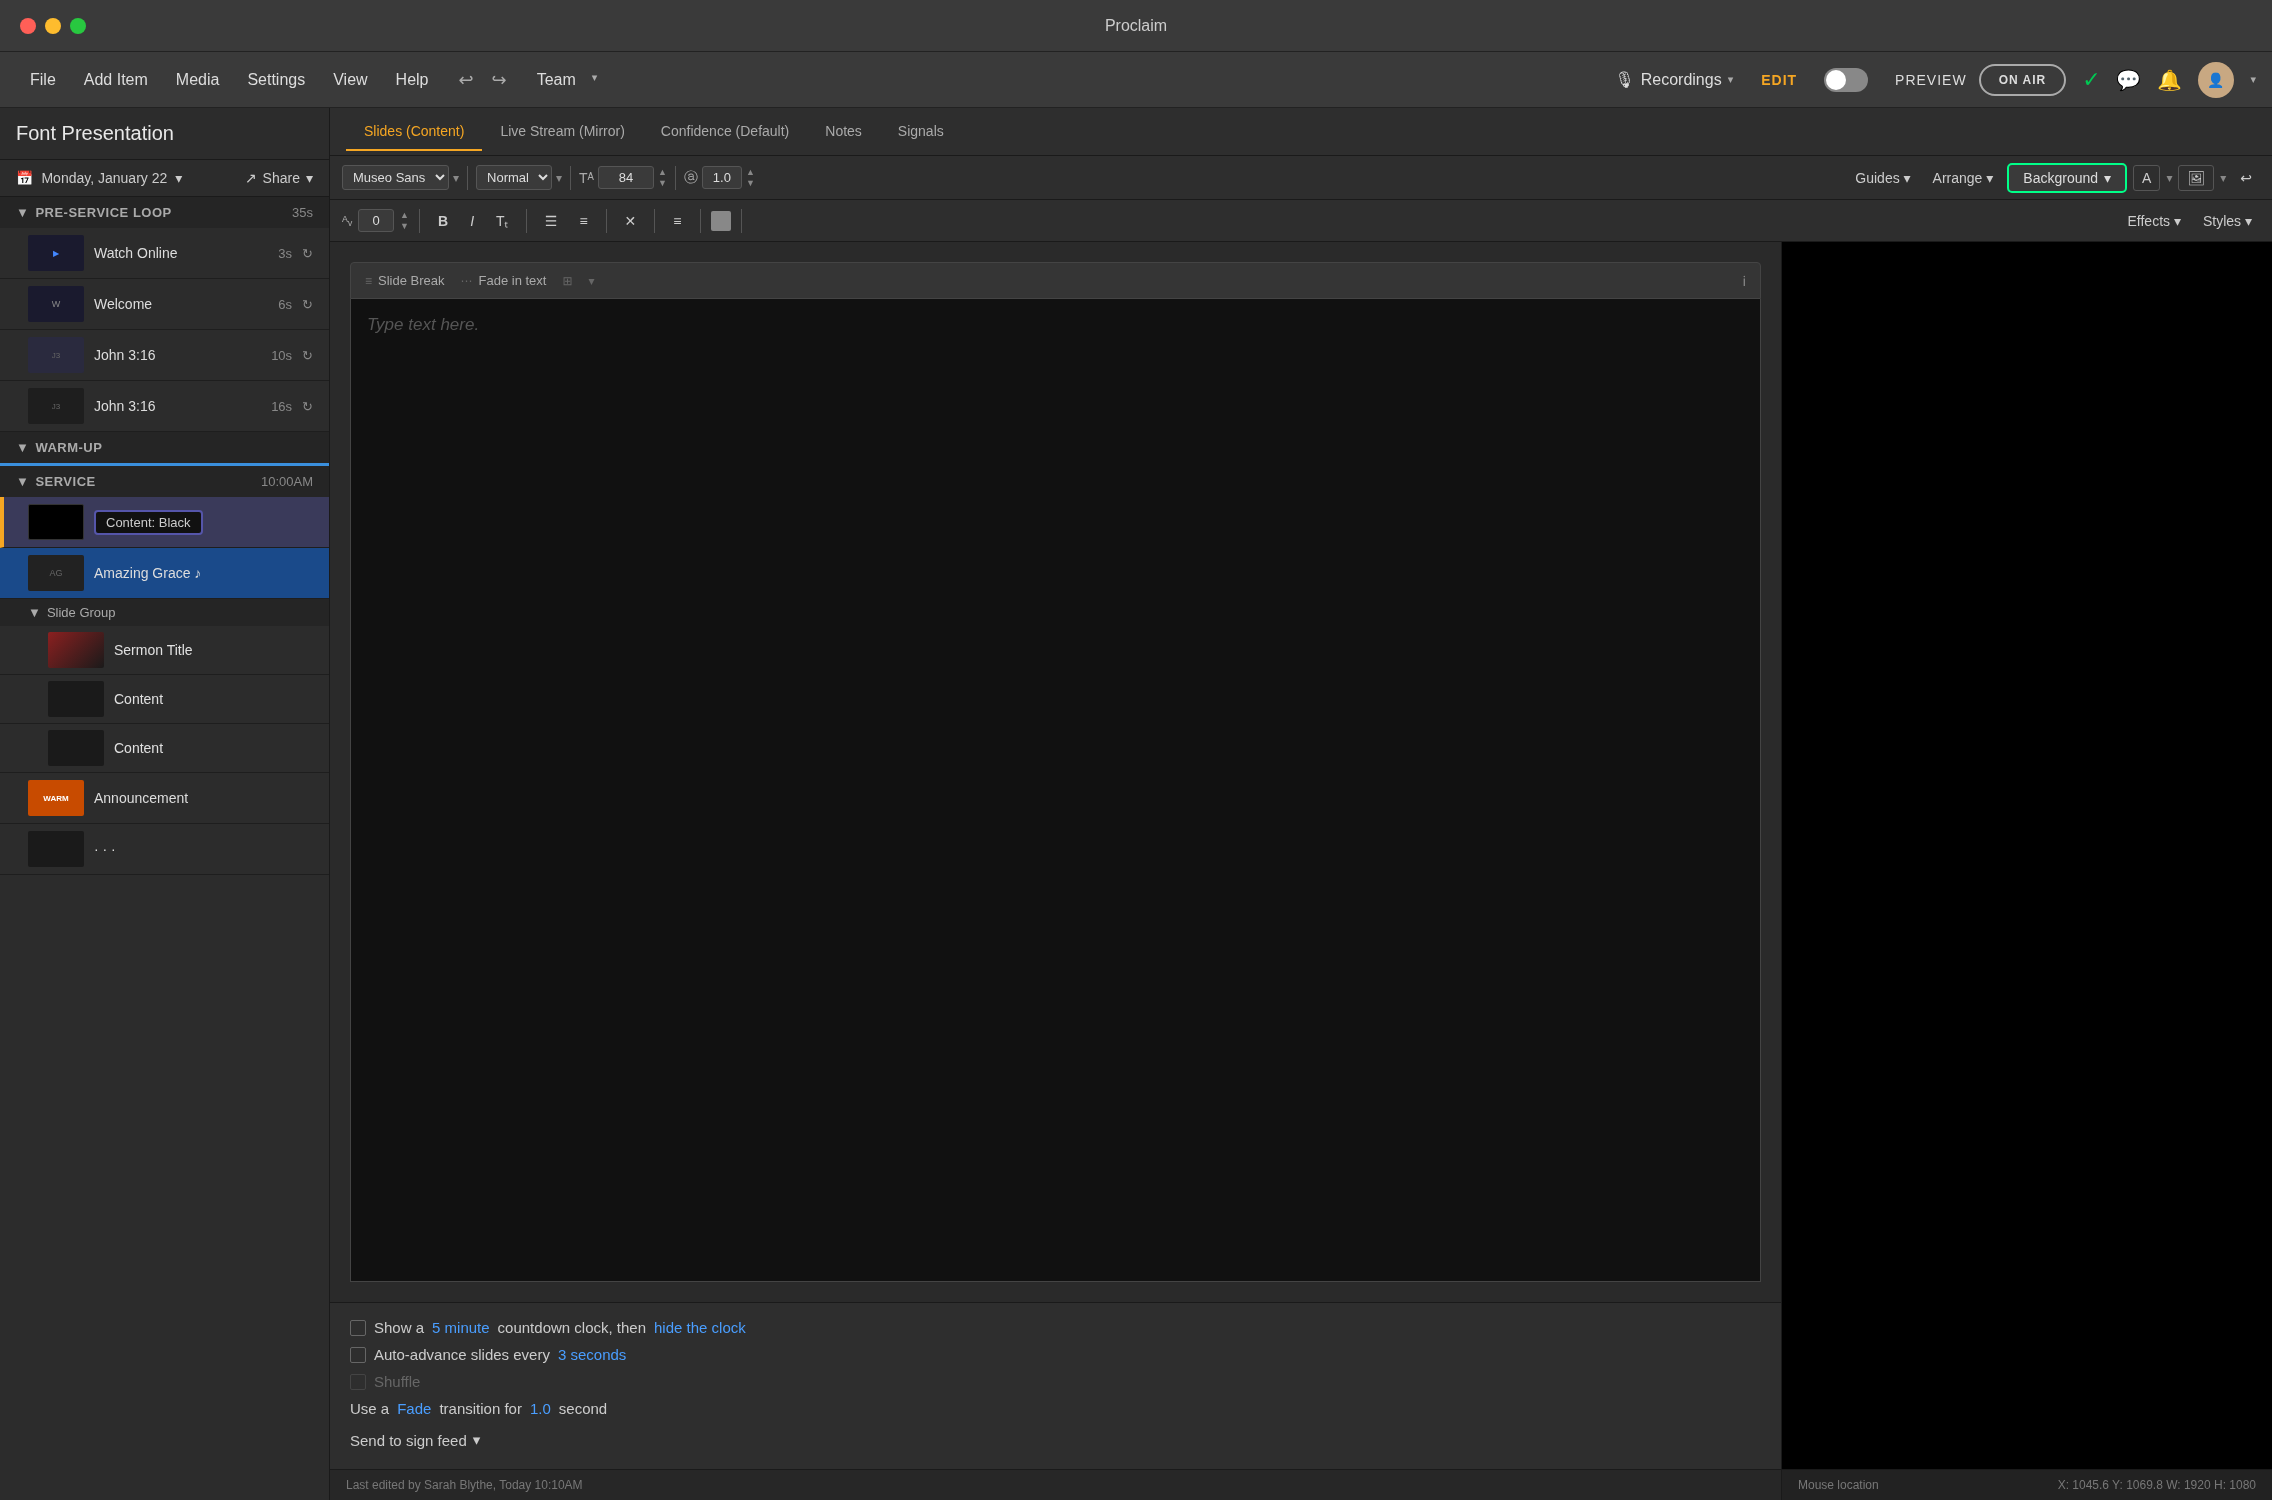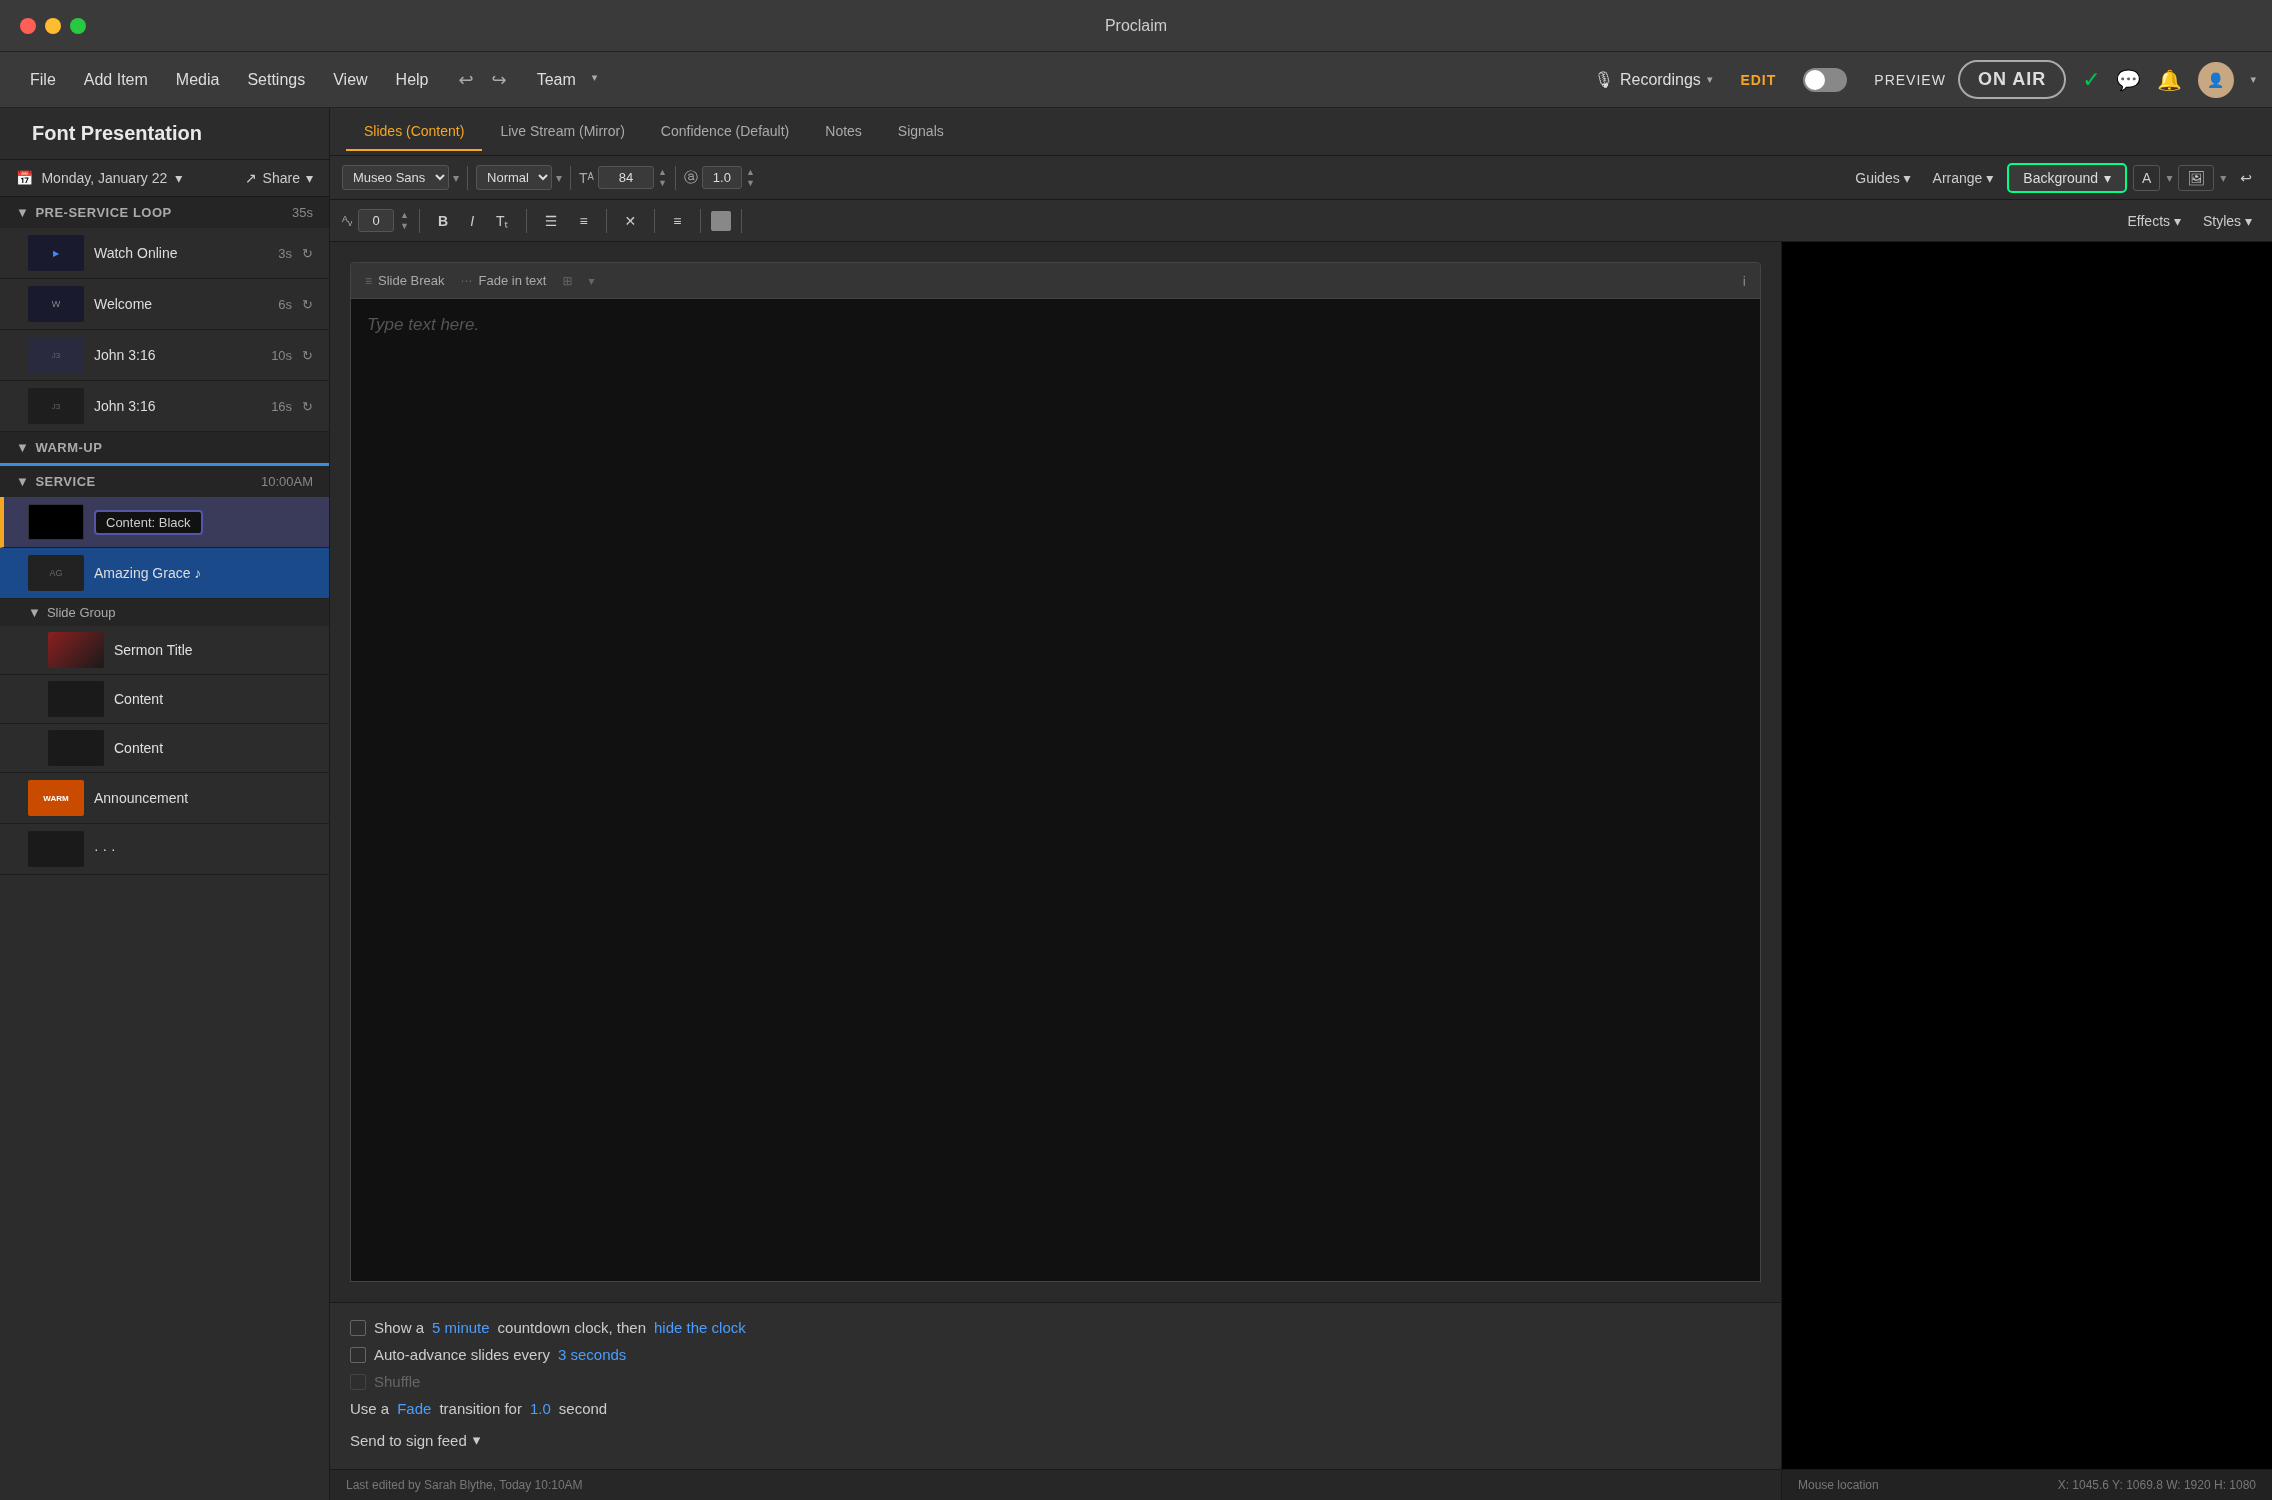--- a/index.html
+++ b/index.html
@@ -124,21 +124,21 @@
     .preview-label {
       font-size: 14px;
       color: #ddd;
       letter-spacing: 1px;
     }
     .on-air-btn {
       padding: 7px 18px;
       border: 2px solid #aaa;
       border-radius: 20px;
       color: #ddd;
-      font-size: 18px;
+      font-size: 12px;
       font-weight: 700;
       cursor: pointer;
       letter-spacing: 1px;
       background: transparent;
     }
     .header-icons {
       display: flex;
       align-items: center;
       gap: 16px;
       margin-left: 16px;
@@ -173,23 +173,23 @@
     .sidebar {
       width: 330px;
       background: #2c2c2c;
       border-right: 1px solid #1a1a1a;
       display: flex;
       flex-direction: column;
       overflow-y: auto;
       flex-shrink: 0;
     }
     .sidebar-header {
-      padding: 14px 32px;
+      padding: 14px 16px;
       font-size: 20px;
-      font-weight: 700;
+      font-weight: 400;
       color: #e8e8e8;
       border-bottom: 1px solid #1a1a1a;
     }
     .sidebar-date-row {
       display: flex;
       align-items: center;
       justify-content: space-between;
       padding: 10px 16px;
       border-bottom: 1px solid #1a1a1a;
     }

